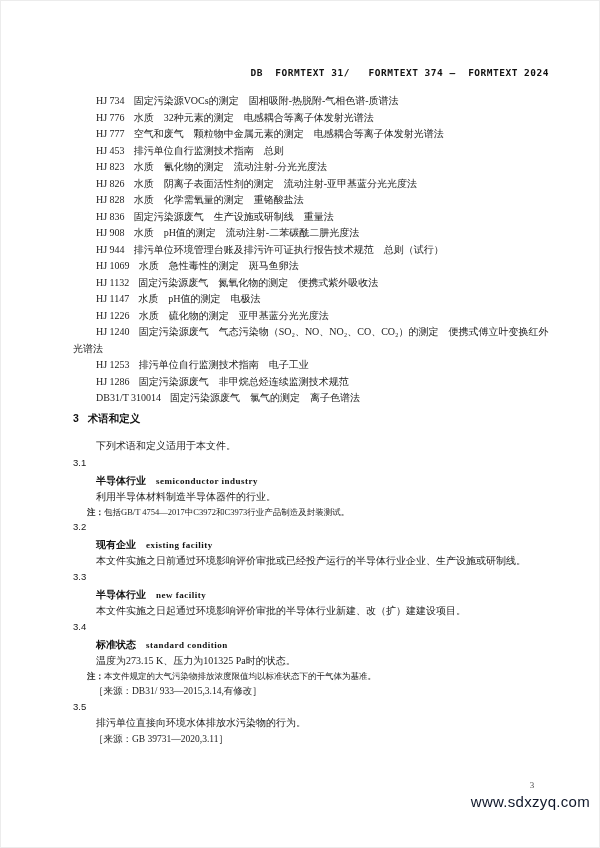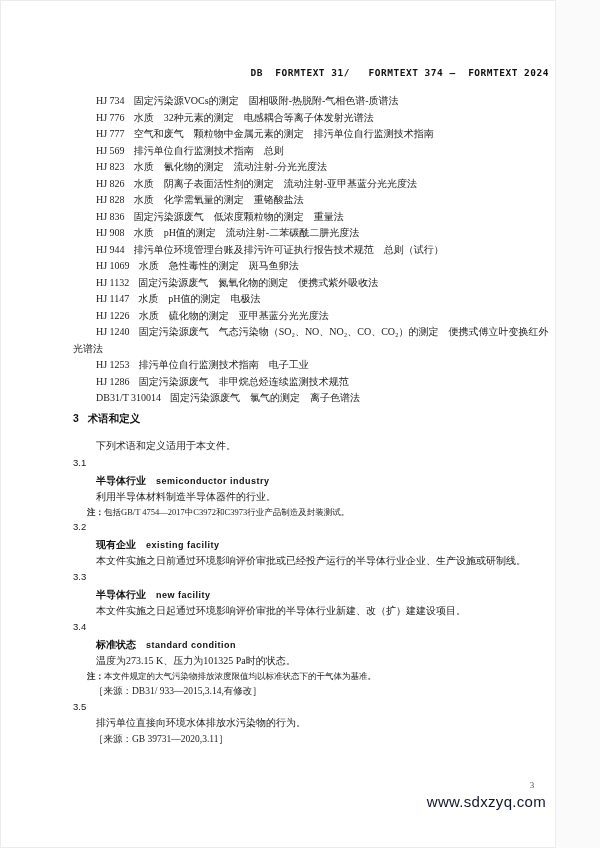--- a/index.html
+++ b/index.html
@@ -1,18 +1,18 @@
 <!DOCTYPE html>
 <html><head>
 <meta charset="utf-8">
 <style>
   html,body{margin:0;padding:0;}
   body{width:600px;height:848px;background:#fafafa;font-family:"Liberation Serif","DejaVu Serif",serif;}
   .page{
-    position:relative;width:556px;height:848px;box-sizing:border-box;
+    position:relative;width:600px;height:848px;box-sizing:border-box;
     background:#ffffff;border:1px solid #ececec;overflow:hidden;
     color:#1c1c1c;
   }
   .content{position:absolute;left:72px;top:64px;width:476px;}
   .doc-header{
     text-align:right;font-family:"DejaVu Sans Mono","Liberation Mono",monospace;
     font-weight:bold;font-size:9.5px;line-height:16px;letter-spacing:0.5px;
     white-space:pre;margin:0 0 12px 0;color:#111;
   }
   .ref-list{margin:0;padding:0;}
@@ -32,21 +32,21 @@
   .term-number{
     font-family:"Liberation Sans","DejaVu Sans",sans-serif;
     font-size:9.5px;line-height:16px;color:#161616;
   }
   .term-name{padding-left:23px;line-height:16px;}
   .term-zh{
     font-family:"Liberation Sans","DejaVu Sans",sans-serif;
     font-weight:bold;font-size:10px;color:#111;
   }
   .term-en{
-    font-family:Liberation Sans, sans-serif;
+    font-family:Liberation Serif, serif;
     font-weight:bold;font-size:9px;letter-spacing:0.5px;margin-left:10px;color:#111;
   }
   .term-def{margin:0;font-size:10px;line-height:16px;text-indent:23px;word-break:break-all;}
   .term-note{margin:0 0 0 14px;font-size:8.5px;line-height:14px;word-break:break-all;}
   .note-label{font-family:"Liberation Sans","DejaVu Sans",sans-serif;font-weight:bold;}
   .term-source{margin:0;font-size:9.5px;line-height:16px;padding-left:21px;}
   .page-number{
     position:absolute;left:523px;top:778px;width:16px;text-align:center;
     font-size:9px;color:#4a4a4a;line-height:12px;
   }
@@ -60,26 +60,26 @@
 <body>
 
 <div class="page">
   <div class="content">
 
     <p class="doc-header">DB  FORMTEXT 31/   FORMTEXT 374 —  FORMTEXT 2024</p>
 
     <div class="ref-list">
       <p class="ref-item"><span class="ref-code">HJ 734</span><span class="ref-title">固定污染源VOCs的测定　固相吸附-热脱附-气相色谱-质谱法</span></p>
       <p class="ref-item"><span class="ref-code">HJ 776</span><span class="ref-title">水质　32种元素的测定　电感耦合等离子体发射光谱法</span></p>
-      <p class="ref-item"><span class="ref-code">HJ 777</span><span class="ref-title">空气和废气　颗粒物中金属元素的测定　排污单位自行监测技术指南</span></p>
-      <p class="ref-item"><span class="ref-code">HJ 569</span><span class="ref-title">排污单位自行监测技术指南　总则</span></p>
+      <p class="ref-item"><span class="ref-code">HJ 777</span><span class="ref-title">空气和废气　颗粒物中金属元素的测定　电感耦合等离子体发射光谱法</span></p>
+      <p class="ref-item"><span class="ref-code">HJ 453</span><span class="ref-title">排污单位自行监测技术指南　总则</span></p>
       <p class="ref-item"><span class="ref-code">HJ 823</span><span class="ref-title">水质　氰化物的测定　流动注射-分光光度法</span></p>
       <p class="ref-item"><span class="ref-code">HJ 826</span><span class="ref-title">水质　阴离子表面活性剂的测定　流动注射-亚甲基蓝分光光度法</span></p>
       <p class="ref-item"><span class="ref-code">HJ 828</span><span class="ref-title">水质　化学需氧量的测定　重铬酸盐法</span></p>
-      <p class="ref-item"><span class="ref-code">HJ 836</span><span class="ref-title">固定污染源废气　低浓度颗粒物的测定　重量法</span></p>
+      <p class="ref-item"><span class="ref-code">HJ 836</span><span class="ref-title">固定污染源废气　生产设施或研制线　重量法</span></p>
       <p class="ref-item"><span class="ref-code">HJ 908</span><span class="ref-title">水质　pH值的测定　流动注射-二苯碳酰二肼光度法</span></p>
       <p class="ref-item"><span class="ref-code">HJ 944</span><span class="ref-title">排污单位环境管理台账及排污许可证执行报告技术规范　总则（试行）</span></p>
       <p class="ref-item"><span class="ref-code">HJ 1069</span><span class="ref-title">水质　急性毒性的测定　斑马鱼卵法</span></p>
       <p class="ref-item"><span class="ref-code">HJ 1132</span><span class="ref-title">固定污染源废气　氮氧化物的测定　便携式紫外吸收法</span></p>
       <p class="ref-item"><span class="ref-code">HJ 1147</span><span class="ref-title">水质　pH值的测定　电极法</span></p>
       <p class="ref-item"><span class="ref-code">HJ 1226</span><span class="ref-title">水质　硫化物的测定　亚甲基蓝分光光度法</span></p>
       <p class="ref-item"><span class="ref-code">HJ 1240</span><span class="ref-title">固定污染源废气　气态污染物（SO₂、NO、NO₂、CO、CO₂）的测定　便携式傅立叶变换红外光谱法</span></p>
       <p class="ref-item"><span class="ref-code">HJ 1253</span><span class="ref-title">排污单位自行监测技术指南　电子工业</span></p>
       <p class="ref-item"><span class="ref-code">HJ 1286</span><span class="ref-title">固定污染源废气　非甲烷总烃连续监测技术规范</span></p>
       <p class="ref-item"><span class="ref-code">DB31/T 310014</span><span class="ref-title">固定污染源废气　氯气的测定　离子色谱法</span></p>

